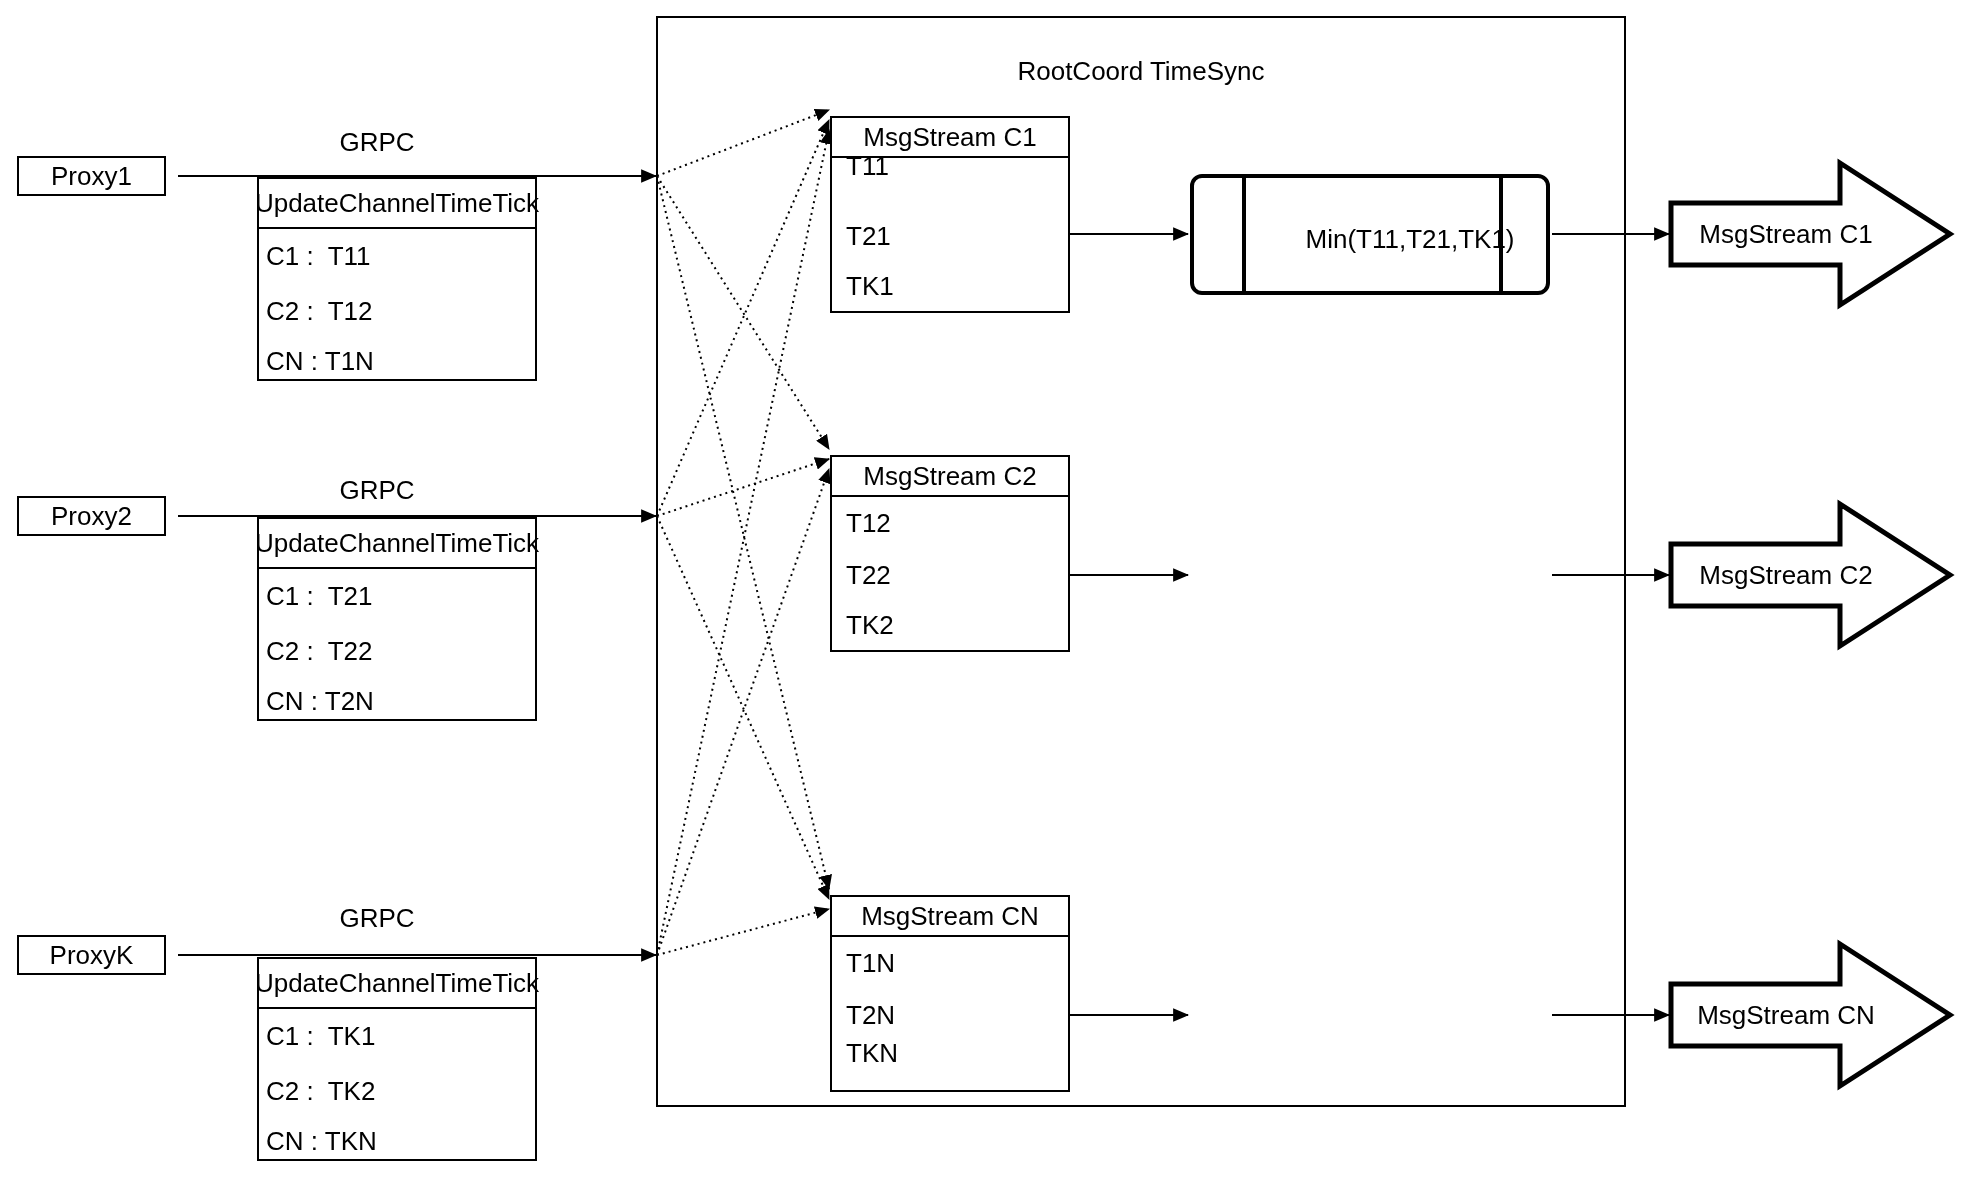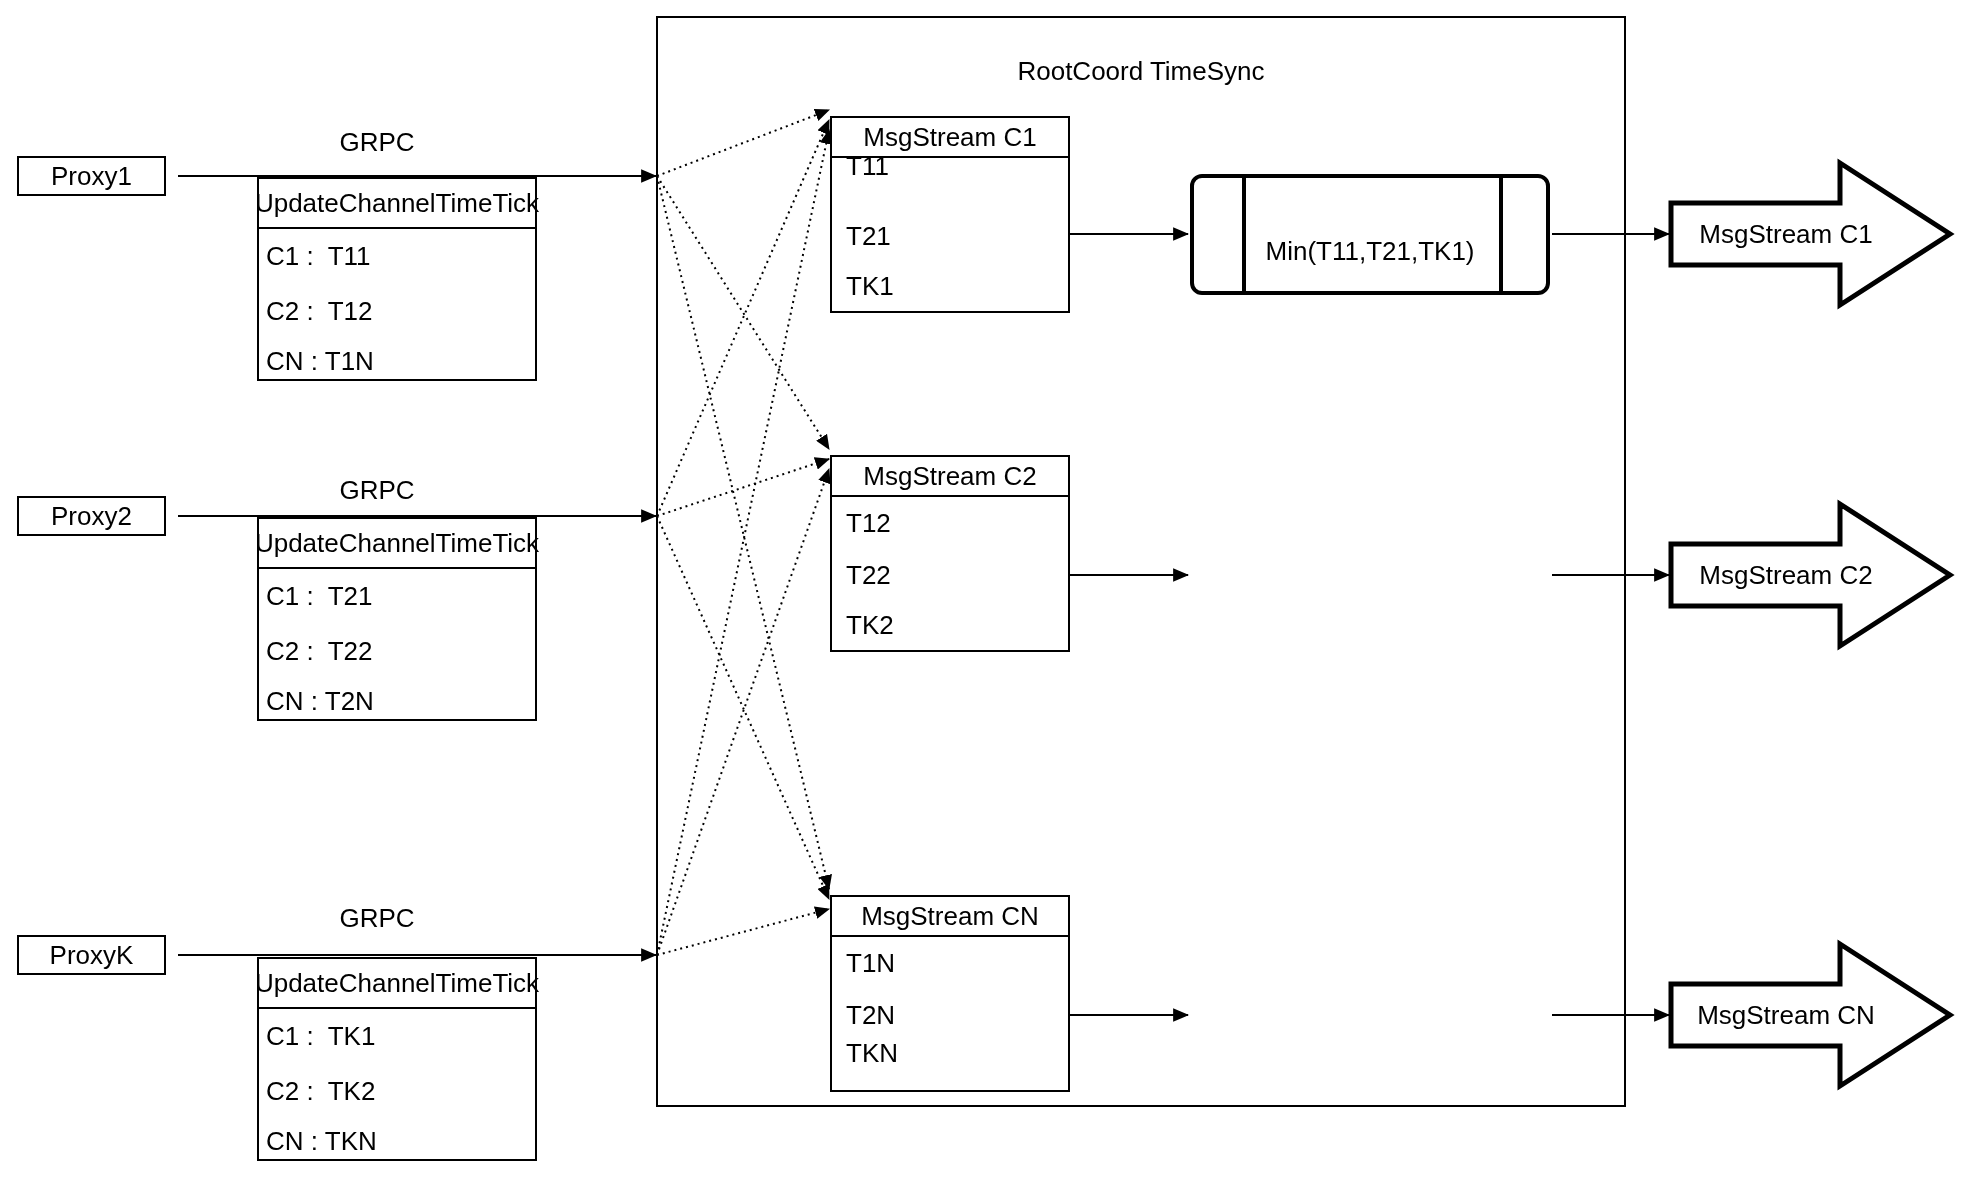--- a/index.html
+++ b/index.html
@@ -25,21 +25,21 @@
   .rootcoord-title{position:absolute;left:0;top:40px;width:100%;}
   
   .mst{left:830px;width:240px;height:197px;}
   .mst-header{position:absolute;left:0;top:0;width:100%;height:40px;border-bottom:2px solid #000;box-sizing:border-box;}
   .mst-row{position:absolute;left:14px;height:32px;display:flex;align-items:center;}
   
   .minbox{left:1190px;width:360px;height:121px;border:4px solid #000;border-radius:12px;background:#fff;}
   .min-div{position:absolute;top:0;width:4px;height:100%;background:#000;}
   .min-div-l{left:48px;}
   .min-div-r{right:43px;}
-  .min-label{position:absolute;left:0;top:16px;width:100%;height:100%;}
+  .min-label{position:absolute;left:0;top:4px;width:100%;height:100%;padding-left:40px;}
   
   .out-label{left:1671px;width:230px;height:36px;}
 </style>
 </head>
 <body>
 
 <div id="canvas">
 
   <svg class="svg-layer" viewBox="0 0 1969 1183">
     <defs>

